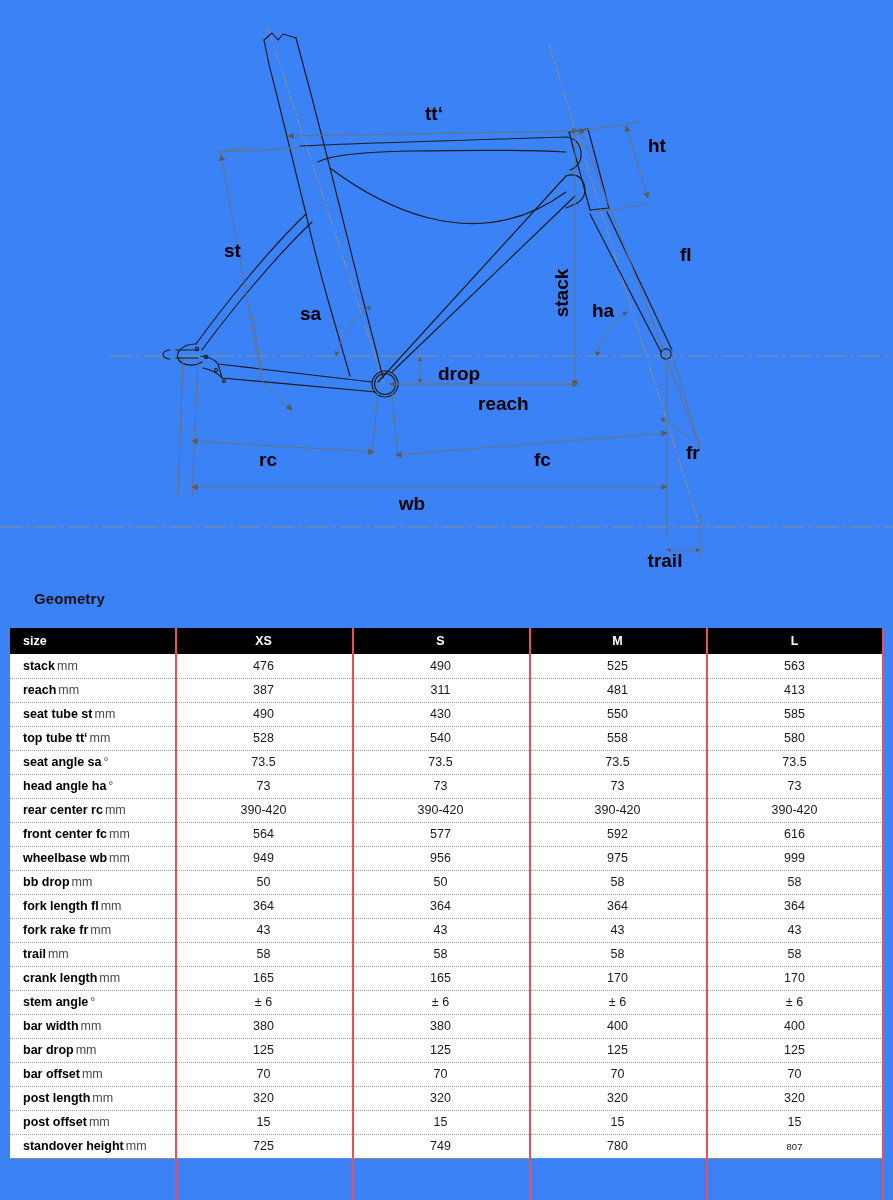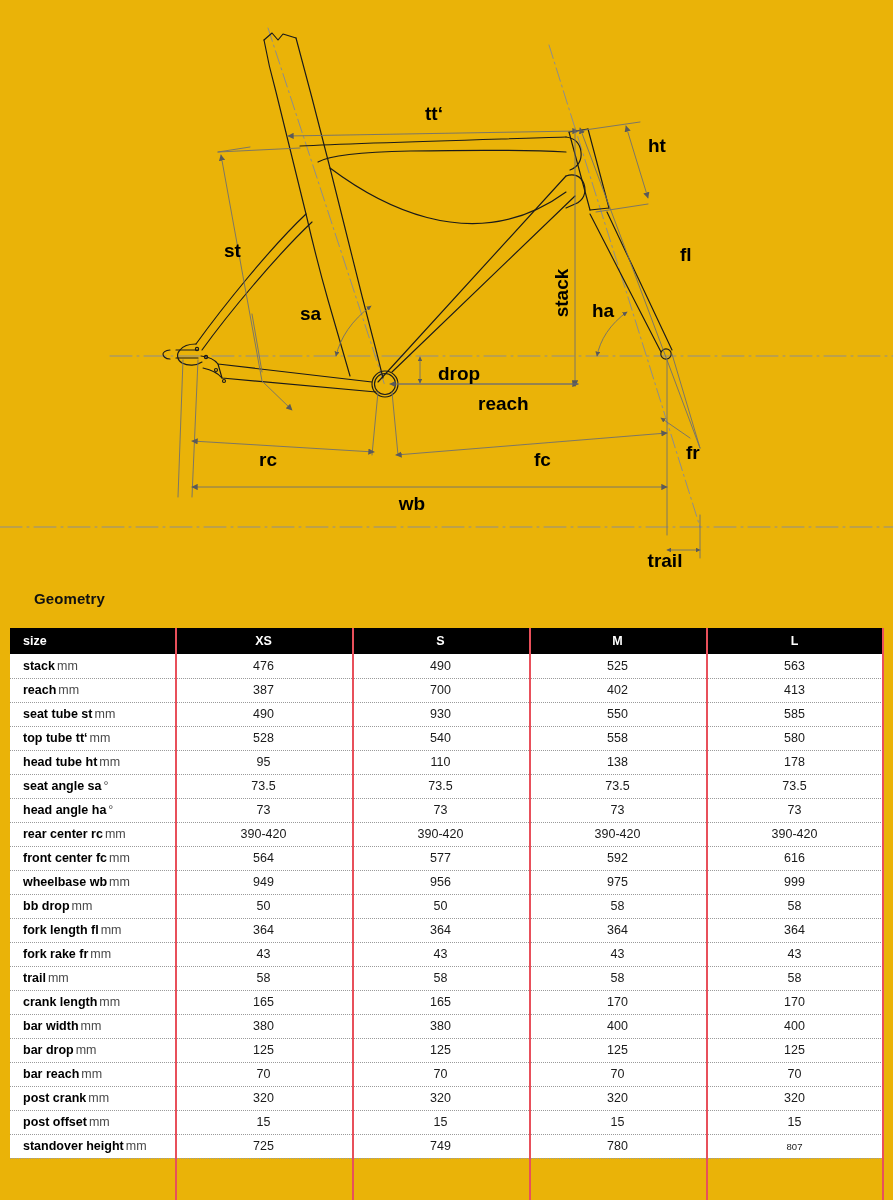--- a/index.html
+++ b/index.html
@@ -6,21 +6,21 @@
   * { box-sizing: border-box; }
   html, body {
     margin: 0; padding: 0;
     background: #ffffff;
     font-family: "Liberation Sans", sans-serif;
   }
   #page {
     position: relative;
     width: 893px;
     height: 1200px;
-    background: #eab308;
+    background: #3b82f6;
     overflow: hidden;
   }
 
   
   #diagram-wrap {
     position: absolute;
     left: 0; top: 0;
     width: 893px;
     height: 580px;
   }
@@ -287,46 +287,39 @@
           <tr>
             <td class="t-label"><span class="nm">stack</span><span class="un">mm</span></td>
             <td class="t-val">476</td>
             <td class="t-val">490</td>
             <td class="t-val">525</td>
             <td class="t-val">563</td>
           </tr>
           <tr>
             <td class="t-label"><span class="nm">reach</span><span class="un">mm</span></td>
             <td class="t-val">387</td>
-            <td class="t-val">700</td>
-            <td class="t-val">402</td>
+            <td class="t-val">311</td>
+            <td class="t-val">481</td>
             <td class="t-val">413</td>
           </tr>
           <tr>
             <td class="t-label"><span class="nm">seat tube st</span><span class="un">mm</span></td>
             <td class="t-val">490</td>
-            <td class="t-val">930</td>
+            <td class="t-val">430</td>
             <td class="t-val">550</td>
             <td class="t-val">585</td>
           </tr>
           <tr>
             <td class="t-label"><span class="nm">top tube tt‘</span><span class="un">mm</span></td>
             <td class="t-val">528</td>
             <td class="t-val">540</td>
             <td class="t-val">558</td>
             <td class="t-val">580</td>
           </tr>
           <tr>
-            <td class="t-label"><span class="nm">head tube ht</span><span class="un">mm</span></td>
-            <td class="t-val">95</td>
-            <td class="t-val">110</td>
-            <td class="t-val">138</td>
-            <td class="t-val">178</td>
-          </tr>
-          <tr>
             <td class="t-label"><span class="nm">seat angle sa</span><span class="un">°</span></td>
             <td class="t-val">73.5</td>
             <td class="t-val">73.5</td>
             <td class="t-val">73.5</td>
             <td class="t-val">73.5</td>
           </tr>
           <tr>
             <td class="t-label"><span class="nm">head angle ha</span><span class="un">°</span></td>
             <td class="t-val">73</td>
             <td class="t-val">73</td>
@@ -383,42 +376,49 @@
             <td class="t-val">58</td>
           </tr>
           <tr>
             <td class="t-label"><span class="nm">crank length</span><span class="un">mm</span></td>
             <td class="t-val">165</td>
             <td class="t-val">165</td>
             <td class="t-val">170</td>
             <td class="t-val">170</td>
           </tr>
           <tr>
+            <td class="t-label"><span class="nm">stem angle</span><span class="un">°</span></td>
+            <td class="t-val">± 6</td>
+            <td class="t-val">± 6</td>
+            <td class="t-val">± 6</td>
+            <td class="t-val">± 6</td>
+          </tr>
+          <tr>
             <td class="t-label"><span class="nm">bar width</span><span class="un">mm</span></td>
             <td class="t-val">380</td>
             <td class="t-val">380</td>
             <td class="t-val">400</td>
             <td class="t-val">400</td>
           </tr>
           <tr>
             <td class="t-label"><span class="nm">bar drop</span><span class="un">mm</span></td>
             <td class="t-val">125</td>
             <td class="t-val">125</td>
             <td class="t-val">125</td>
             <td class="t-val">125</td>
           </tr>
           <tr>
-            <td class="t-label"><span class="nm">bar reach</span><span class="un">mm</span></td>
+            <td class="t-label"><span class="nm">bar offset</span><span class="un">mm</span></td>
             <td class="t-val">70</td>
             <td class="t-val">70</td>
             <td class="t-val">70</td>
             <td class="t-val">70</td>
           </tr>
           <tr>
-            <td class="t-label"><span class="nm">post crank</span><span class="un">mm</span></td>
+            <td class="t-label"><span class="nm">post length</span><span class="un">mm</span></td>
             <td class="t-val">320</td>
             <td class="t-val">320</td>
             <td class="t-val">320</td>
             <td class="t-val">320</td>
           </tr>
           <tr>
             <td class="t-label"><span class="nm">post offset</span><span class="un">mm</span></td>
             <td class="t-val">15</td>
             <td class="t-val">15</td>
             <td class="t-val">15</td>

